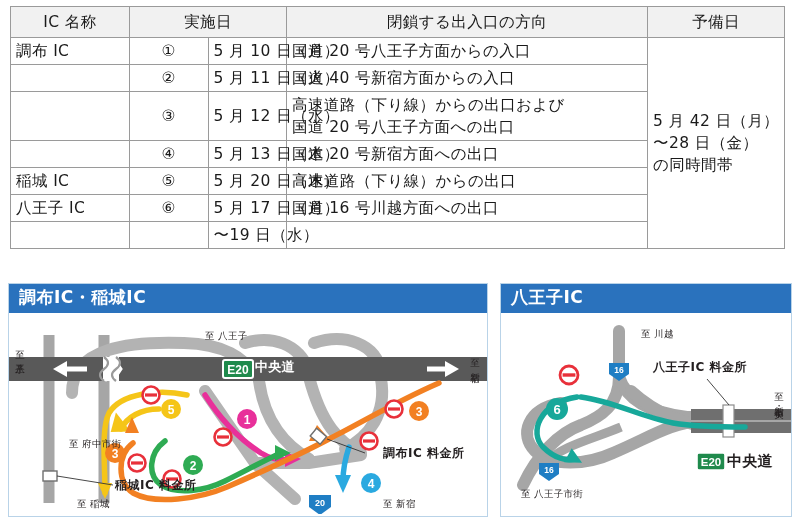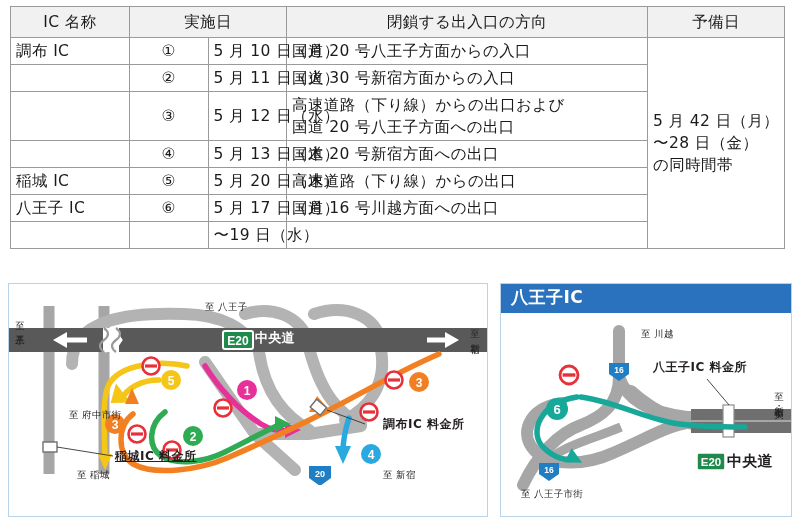--- a/index.html
+++ b/index.html
@@ -77,21 +77,21 @@
           <span class="spare-line">5 月 42 日（月）</span>
           <span class="spare-line">〜28 日（金）</span>
           <span class="spare-line">の同時間帯</span>
         </td>
       </tr>
       <tr>
         <td class="c-ic row-ic nb"></td>
         <td class="c-no row-no">②</td>
         <td class="c-date row-date">5 月 11 日（火）</td>
         <td class="c-dir">
-          <span class="dir-line">国道 30 号新宿方面からの入口</span>
+          <span class="dir-line">国道 40 号新宿方面からの入口</span>
         </td>
       </tr>
       <tr>
         <td class="c-ic row-ic nb"></td>
         <td class="c-no row-no">③</td>
         <td class="c-date row-date">5 月 12 日（水）</td>
         <td class="c-dir">
           <span class="dir-line">高速道路（下り線）からの出口および</span>
           <span class="dir-line">国道 20 号八王子方面への出口</span>
         </td>
@@ -126,20 +126,21 @@
         <td class="c-date row-date">〜19 日（水）</td>
         <td class="c-dir"></td>
       </tr>
     </tbody>
   </table>
 </div>
 
 <div class="panels">
 
   <div class="panel left">
+    <div class="panel-hd">調布IC・稲城IC</div>
     <div class="panel-body">
       <svg class="mapsvg" width="478" height="201" viewBox="0 0 478 201">
         <defs>
           <marker id="lah" markerWidth="5" markerHeight="5" refX="2.2" refY="2.5" orient="auto">
             <path d="M0,0 L5,2.5 L0,5 z" fill="#fff"></path>
           </marker>
         </defs>
 
         <g fill="none" stroke="#a6a6a6" stroke-width="11">
           <path d="M 40,22 L 40,190"></path>
@@ -273,21 +274,21 @@
           <text x="162" y="101" font-size="12" font-weight="bold" fill="#fff" text-anchor="middle" font-family="'Liberation Sans',sans-serif">5</text>
         </g>
       </svg>
 
       <span class="lbl vert" style="left:5px;top:30px;">至 八王子</span>
       <span class="lbl" style="left:196px;top:18px;">至 八王子</span>
       <span class="lbl vert" style="left:460px;top:38px;">至 新宿</span>
       <span class="lbl white" style="left:246px;top:47px;">中央道</span>
       <span class="lbl" style="left:60px;top:126px;">至 府中市街</span>
       <span class="lbl" style="left:68px;top:186px;">至 稲城</span>
-      <span class="lbl bold" style="left:106px;top:166px;text-decoration:underline;">稲城IC 料金所</span>
+      <span class="lbl bold" style="left:106px;top:166px;">稲城IC 料金所</span>
       <span class="lbl bold" style="left:374px;top:134px;">調布IC 料金所</span>
       <span class="lbl" style="left:374px;top:186px;">至 新宿</span>
     </div>
   </div>
 
   <div class="panel right">
     <div class="panel-hd">八王子IC</div>
     <div class="panel-body">
       <svg class="mapsvg" width="290" height="201" viewBox="0 0 290 201">
 

